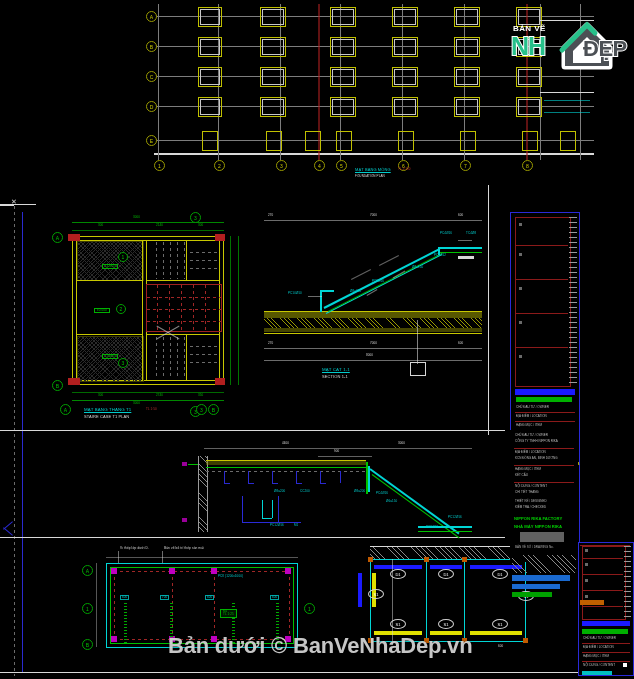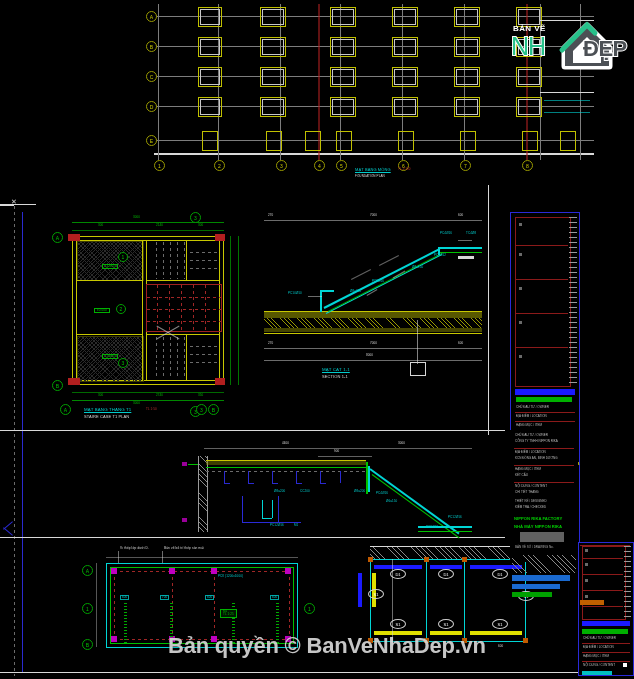--- a/index.html
+++ b/index.html
@@ -31,21 +31,21 @@
   .hatch-y{background:
       repeating-linear-gradient(45deg,#9a9a00 0 .5px,transparent .5px 3px);}
   .hatch-w{background:
       repeating-linear-gradient(45deg,#8a8a8a 0 .5px,transparent .5px 3.4px);}
   .hatch-dark{background:
       repeating-linear-gradient(45deg,#2b2b2b 0 .6px,transparent .6px 2.6px),
       repeating-linear-gradient(-45deg,#2b2b2b 0 .6px,transparent .6px 2.6px);}
   
   #logo{left:507px;top:20px;width:122px;height:52px;}
   .lg-ban{position:absolute;left:6px;top:4px;color:#fff;font-weight:bold;font-size:8px;letter-spacing:.4px;}
-  .lg-nh{position:absolute;left:4px;top:12px;color:#27c08a;font-weight:normal;font-size:25px;letter-spacing:-1px;
+  .lg-nh{position:absolute;left:4px;top:12px;color:#27c08a;font-weight:bold;font-size:25px;letter-spacing:-1px;
          -webkit-text-stroke:2px #fff;paint-order:stroke fill;}
   .lg-dep{position:absolute;left:76px;top:16px;color:#4c5055;font-weight:bold;font-size:22px;letter-spacing:-.5px;
          -webkit-text-stroke:2px #fff;paint-order:stroke fill;}
   
   .wm{position:absolute;color:#d7d7d7;font-weight:bold;opacity:.92;white-space:nowrap;
       text-shadow:0 0 2px rgba(0,0,0,.6);}
   #wm-mid{left:352px;top:232px;font-size:23px;letter-spacing:-.3px;transform:translateX(-0px);}
   #wm-bot{left:168px;top:633px;font-size:22px;letter-spacing:-.2px;}
   
   .tb{position:absolute;border:1px solid #2a2ad8;background:#000;}
@@ -622,15 +622,15 @@
       <path d="M58 28 L80 6 L102 28 L102 46 L58 46 Z" fill="#ffffff" stroke="#ffffff" stroke-width="7" stroke-linejoin="round"></path>
       <path d="M58 28 L80 6 L102 28 L102 46 L58 46 Z" fill="#4c5055"></path>
       <path d="M66 31 L80 17 L94 31 L94 43 L66 43 Z" fill="#ffffff"></path>
       <path d="M55 30 L80 5 L88 13" fill="none" stroke="#27c08a" stroke-width="5" stroke-linecap="round"></path>
     </svg>
     <div class="lg-ban">BẢN VẼ</div>
     <div class="lg-nh">NH</div>
     <div class="lg-dep">ĐẸP</div>
   </div>
 
-  <div id="wm-bot" class="wm">Bản quyền © BanVeNhaDep.vn</div>
+  <div id="wm-bot" class="wm">Bản dưới © BanVeNhaDep.vn</div>
 
 </div>
 
 </body></html>

